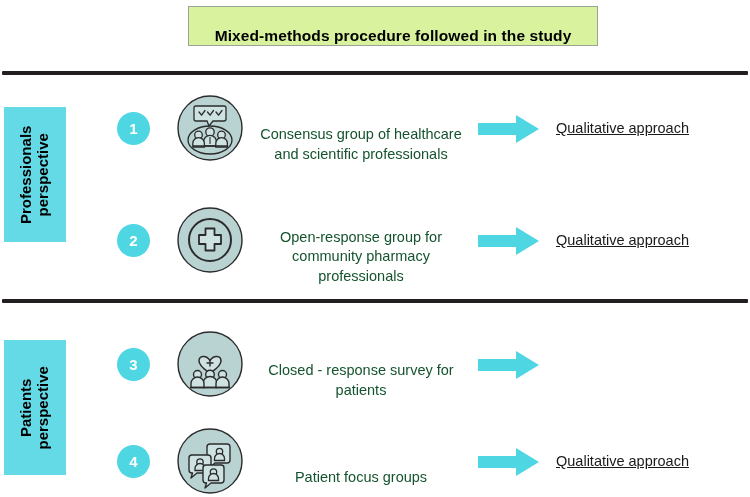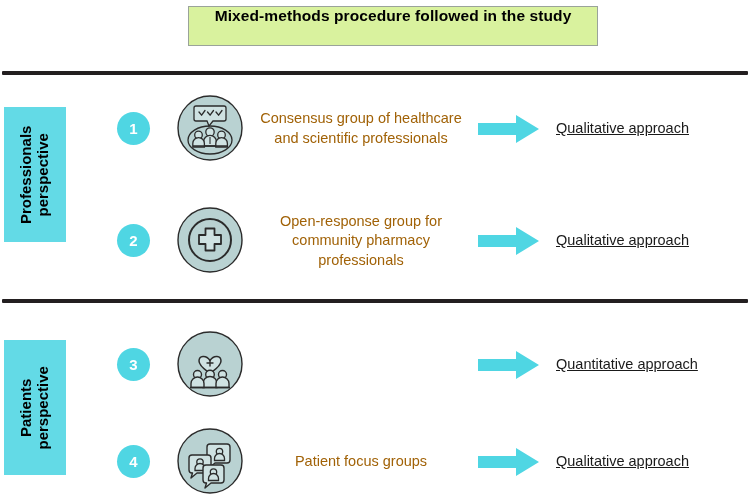--- a/index.html
+++ b/index.html
@@ -20,21 +20,21 @@
   #title-banner {
     position: absolute;
     left: 188px;
     top: 6px;
     width: 410px;
     height: 40px;
     background: #d9f29e;
     border: 1px solid #9aa39a;
     box-sizing: border-box;
     display: flex;
-    align-items: flex-start;
+    align-items: flex-end;
     justify-content: center;
   }
   #title-banner .title-text {
     font-size: 15.5px;
     font-weight: bold;
     color: #000000;
     letter-spacing: 0.1px;
     white-space: nowrap;
   }
 
@@ -109,30 +109,30 @@
     top: 10px;
     width: 68px;
     height: 68px;
   }
   .step-icon svg { display: block; width: 68px; height: 68px; }
 
   
   .step-text {
     position: absolute;
     left: 256px;
-    top: 0;
+    top: 16px;
     width: 210px;
     height: 90px;
     display: flex;
     align-items: center;
     justify-content: center;
     text-align: center;
     font-size: 14.5px;
     line-height: 1.35;
-    color: #a16207;
+    color: #14532d;
   }
 
   
   .step-arrow {
     position: absolute;
     left: 478px;
     top: 30px;
     width: 62px;
     height: 30px;
   }
@@ -255,28 +255,28 @@
 
       <circle cx="21.5" cy="44.5" r="4" fill="#cfe2e2" stroke="#2b2b2b" stroke-width="1.4"></circle>
       <path d="M15 57.5 v-4 a6.5 6.5 0 0 1 13 0 v4 z" fill="#cfe2e2" stroke="#2b2b2b" stroke-width="1.4"></path>
 
       <circle cx="46.5" cy="44.5" r="4" fill="#cfe2e2" stroke="#2b2b2b" stroke-width="1.4"></circle>
       <path d="M40 57.5 v-4 a6.5 6.5 0 0 1 13 0 v4 z" fill="#cfe2e2" stroke="#2b2b2b" stroke-width="1.4"></path>
       <path d="M14 57.5 h40" stroke="#2b2b2b" stroke-width="1.4"></path>
     </svg>
   </div>
 
+  <div class="step-text">Closed - response survey for patients</div>
 
   <div class="step-arrow">
     <svg viewBox="0 0 62 30" xmlns="http://www.w3.org/2000/svg">
       <path d="M0 9 H38 V1 L61 15 L38 29 V21 H0 Z" fill="#4fd6e3"></path>
     </svg>
   </div>
 
-  <div class="step-approach">Quantitative approach</div>
 </div>
 
 <div class="row" id="row-4">
   <div class="step-number">4</div>
 
   <div class="step-icon">
     <svg viewBox="0 0 68 68" xmlns="http://www.w3.org/2000/svg">
       <circle cx="34" cy="34" r="32" fill="#b9d2d2" stroke="#2b2b2b" stroke-width="1.4"></circle>
 
       <path d="M34 17 h17 a3 3 0 0 1 3 3 v13 a3 3 0 0 1 -3 3 h-12 l-6 5 1.5 -5 h-0.5 a3 3 0 0 1 -3 -3 v-13 a3 3 0 0 1 3 -3 z" fill="#cfe2e2" stroke="#2b2b2b" stroke-width="1.4" stroke-linejoin="round"></path>

